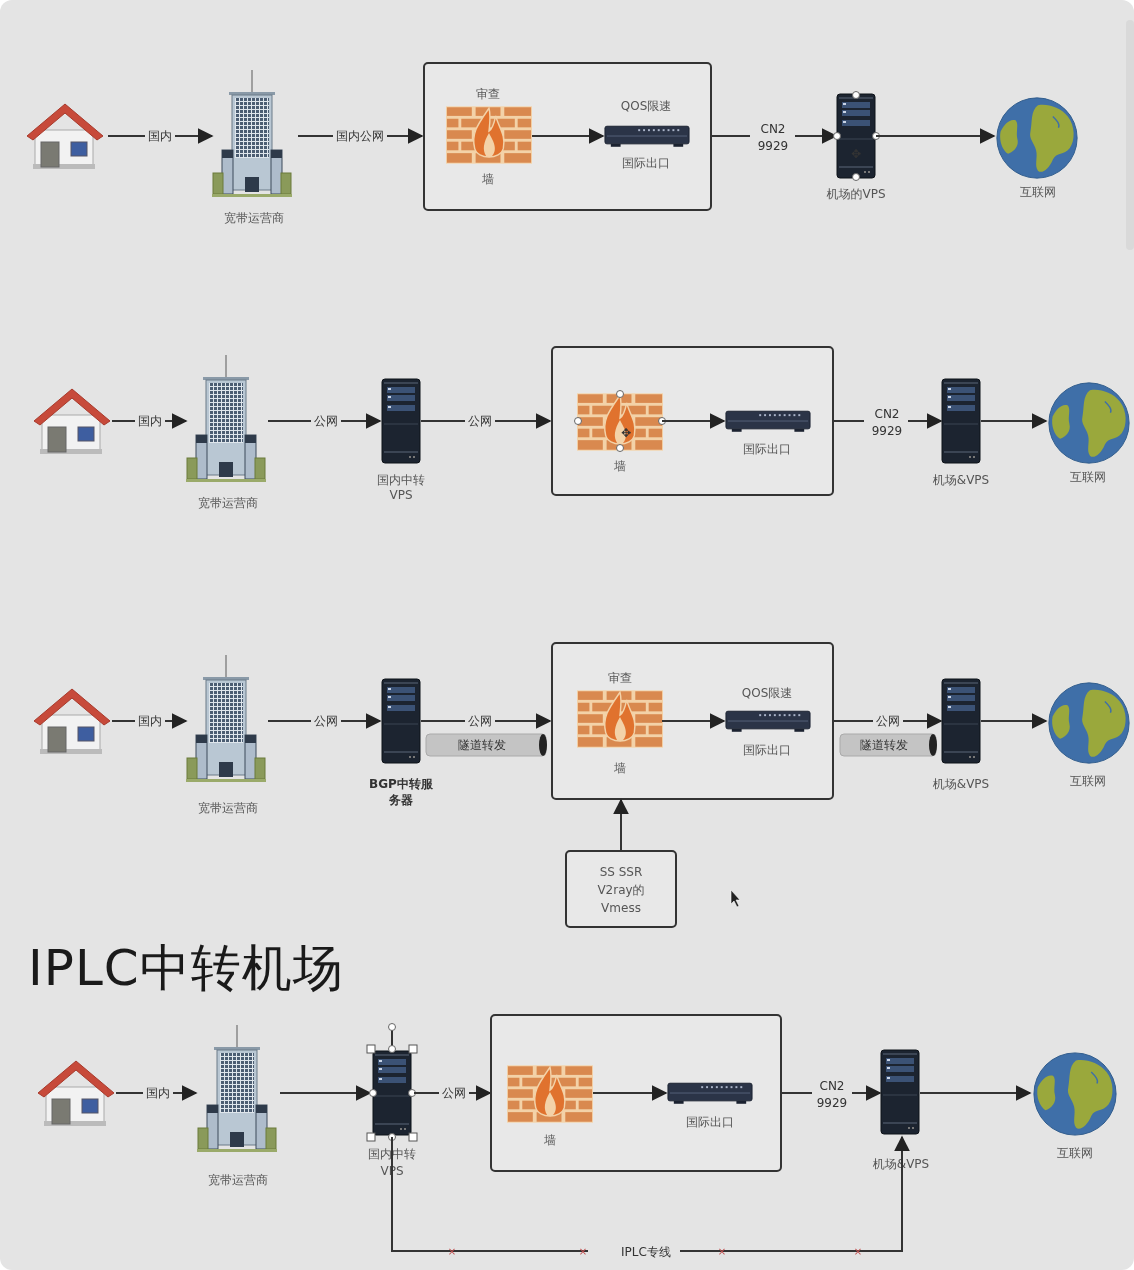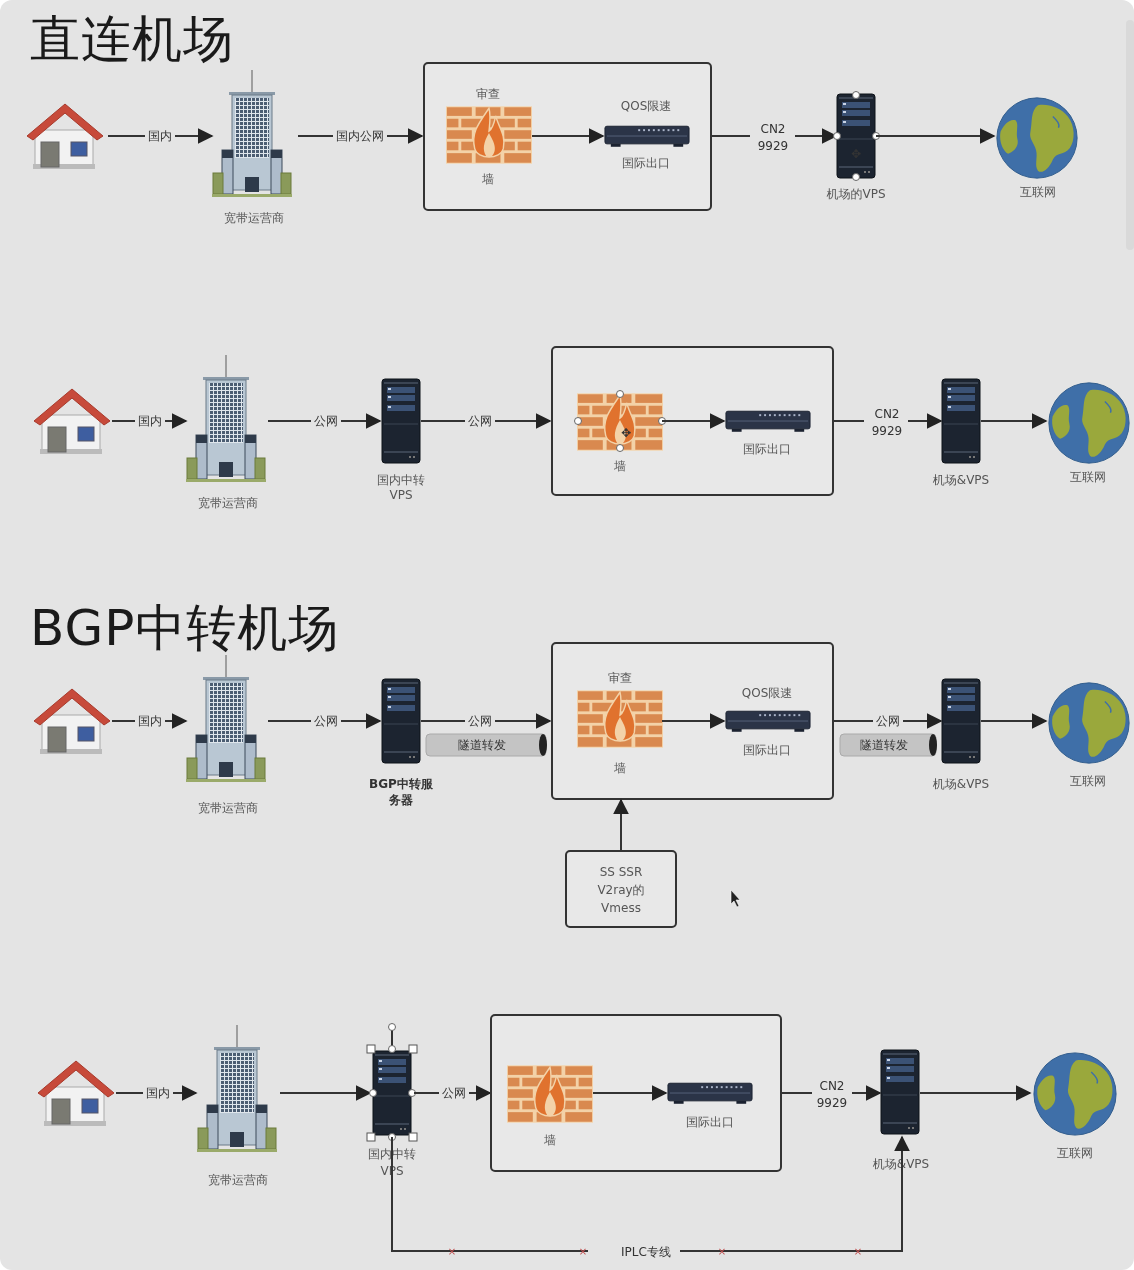--- a/index.html
+++ b/index.html
@@ -18,22 +18,21 @@
   .lbl-bold { font-family:"DejaVu Sans", sans-serif; font-size:12px; fill:#333; font-weight:bold; }
   .scrollbar {
     position:absolute; right:0; top:20px; width:8px; height:230px;
     background:#d9d9d9; border-radius:4px;
   }
 </style>
 </head>
 <body>
 
 <div id="canvas">
-  <div class="section-title" style="left:30px;top:14px;">直连机场</div>
-  <div class="section-title" style="left:30px;top:603px;">BGP中转机场</div>
+  <div class="section-title" style="left:28px;top:943px;">IPLC中转机场</div>
 
   <svg id="diagram" width="1134" height="1270" xmlns="http://www.w3.org/2000/svg">
     <defs>
       <marker id="arr" viewBox="0 0 10 10" refX="9" refY="5" markerWidth="8" markerHeight="8" orient="auto-start-reverse">
         <path d="M0,0 L10,5 L0,10 z" fill="#222"></path>
       </marker>
 
       <symbol id="house" viewBox="0 0 80 70">
         <rect x="10" y="30" width="58" height="38" fill="#f2f2f2" stroke="#aaa" stroke-width="1"></rect>
         <rect x="8" y="64" width="62" height="5" fill="#bbb"></rect>

